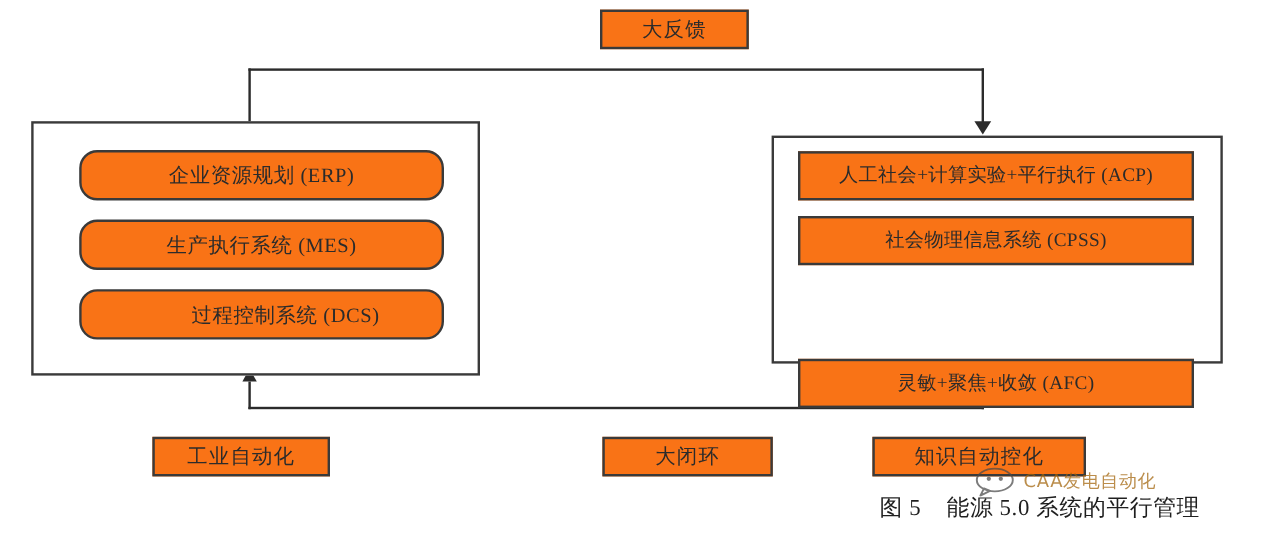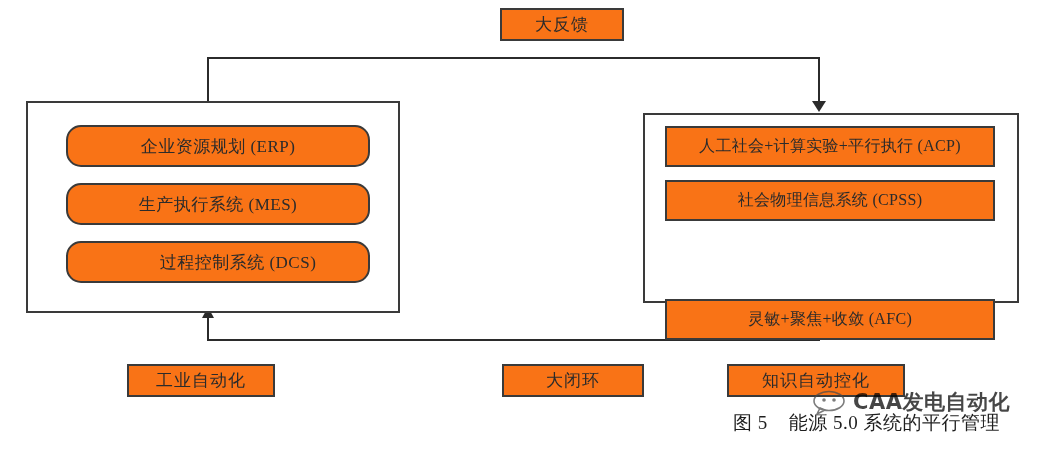--- a/index.html
+++ b/index.html
@@ -148,25 +148,24 @@
     position: absolute;
     left: 812px; top: 388px;
     display: flex;
     align-items: center;
     gap: 7px;
     opacity: 0.72;
     pointer-events: none;
   }
   #watermark-text {
     font-family: "DejaVu Sans", "Liberation Sans", sans-serif;
-    font-size: 21px;
-    color: #000000;
+    font-size: 15px;
+    color: #a16207;
     letter-spacing: 0.5px;
     white-space: nowrap;
-    font-weight: bold;
   }
   #watermark-bubble-icon { display: block; }
 </style>
 </head>
 <body>
 
 <div id="figure-root">
 
   <div class="box" id="top-feedback-box">大反馈</div>
 

